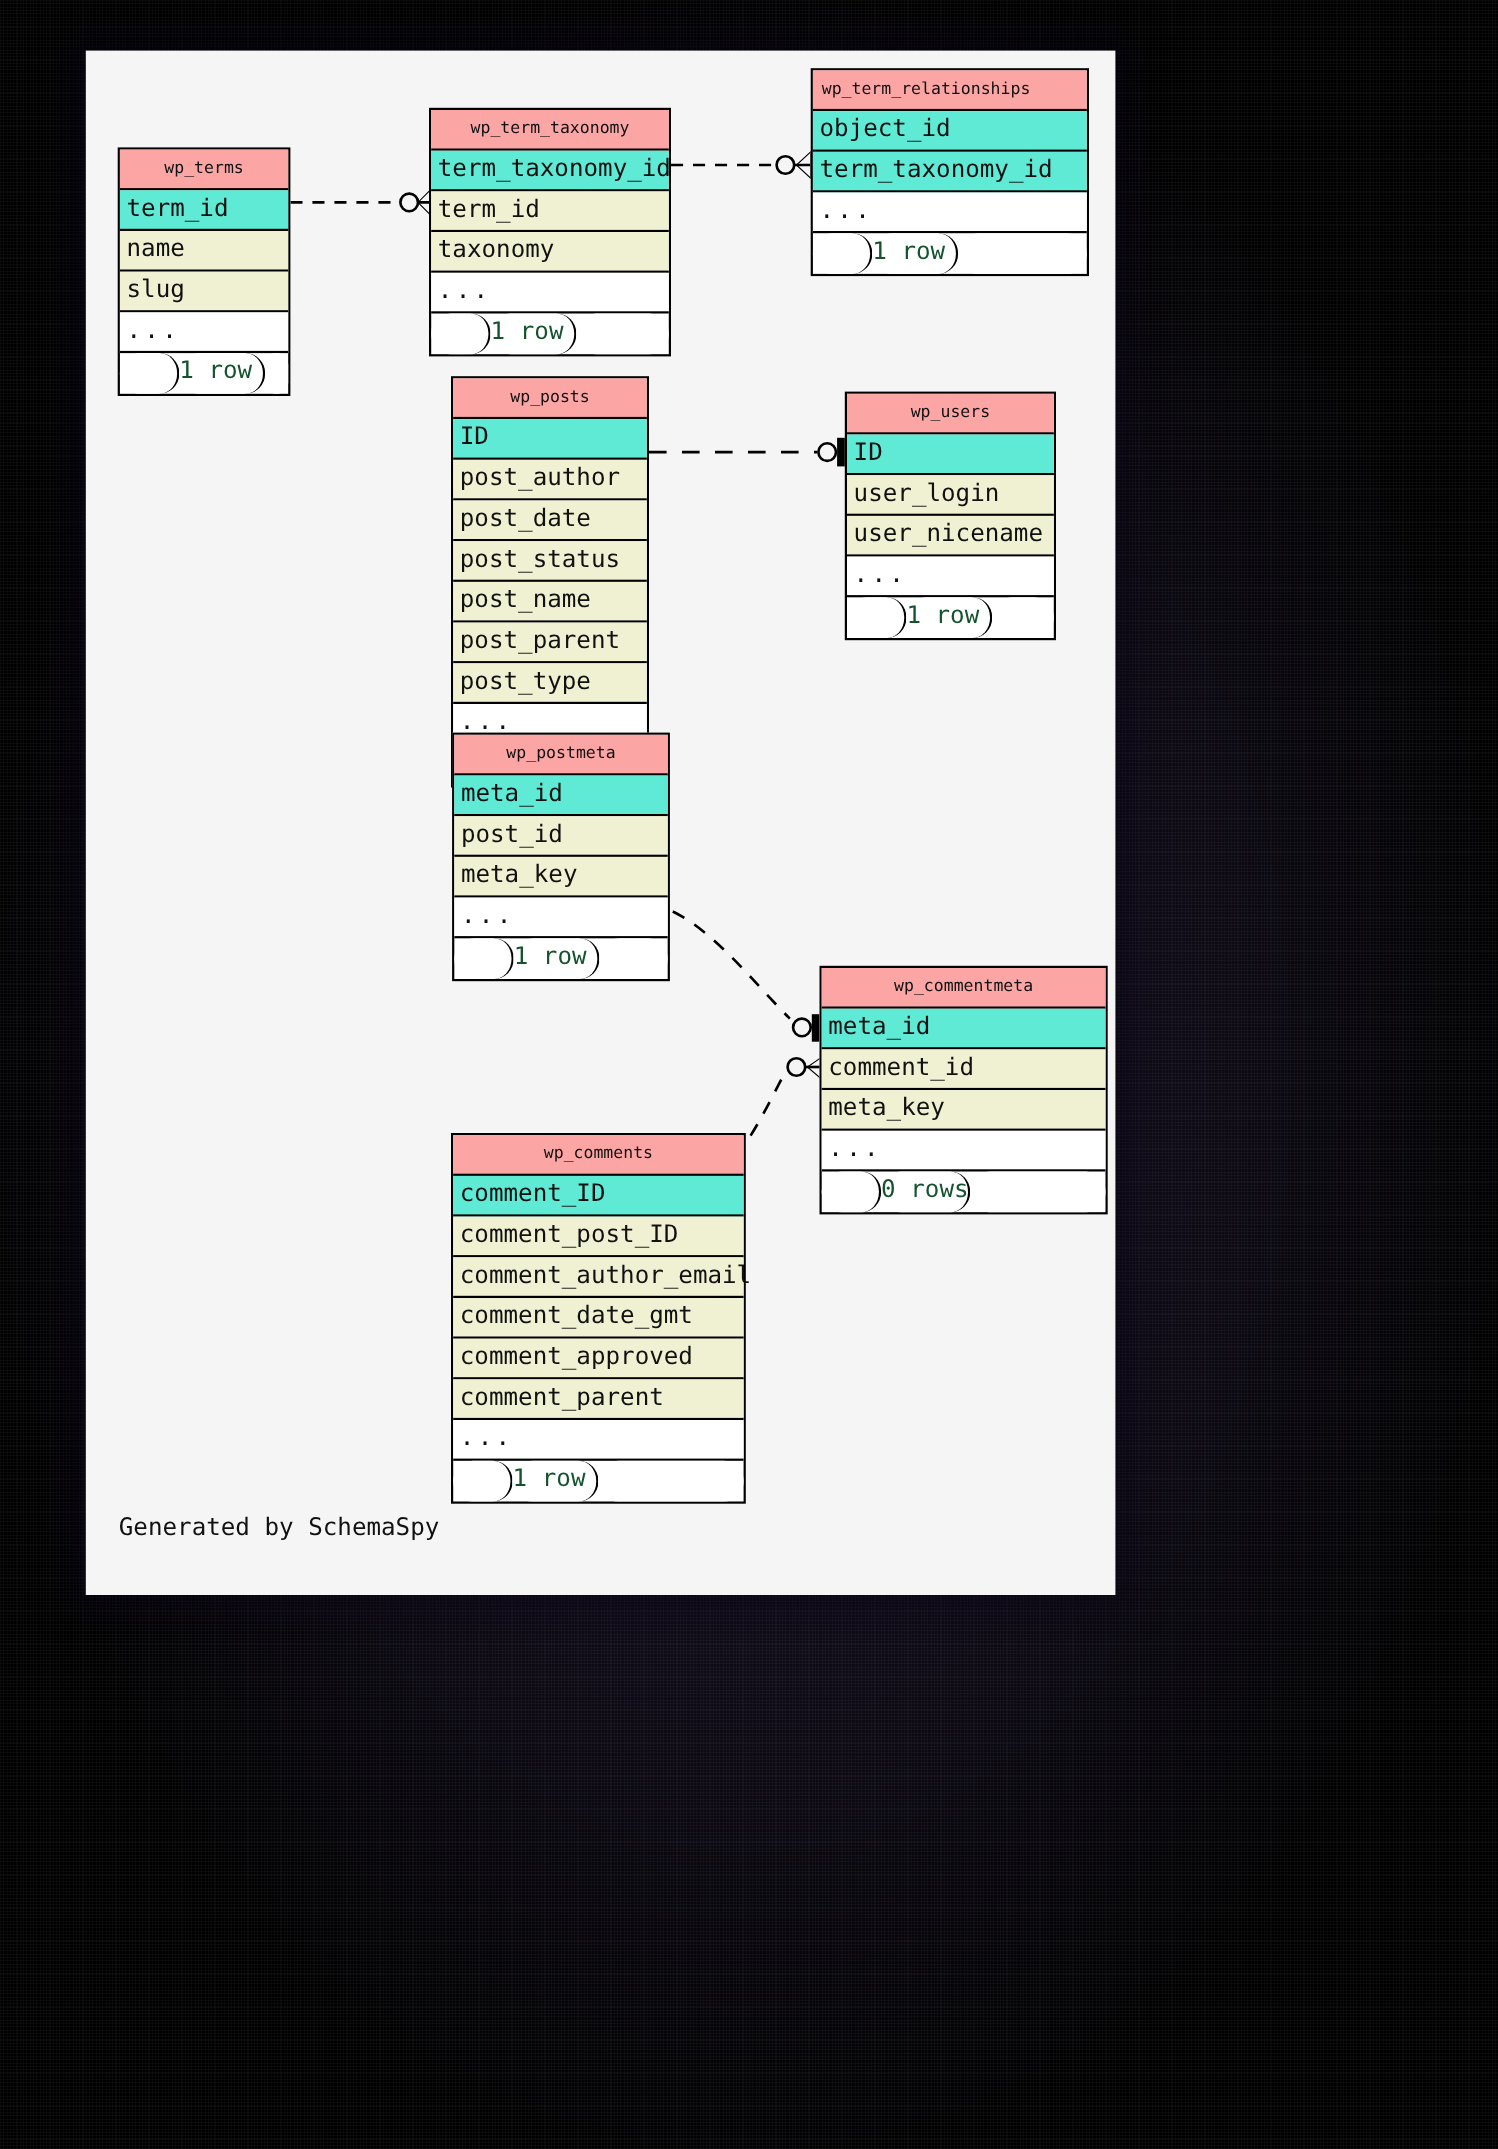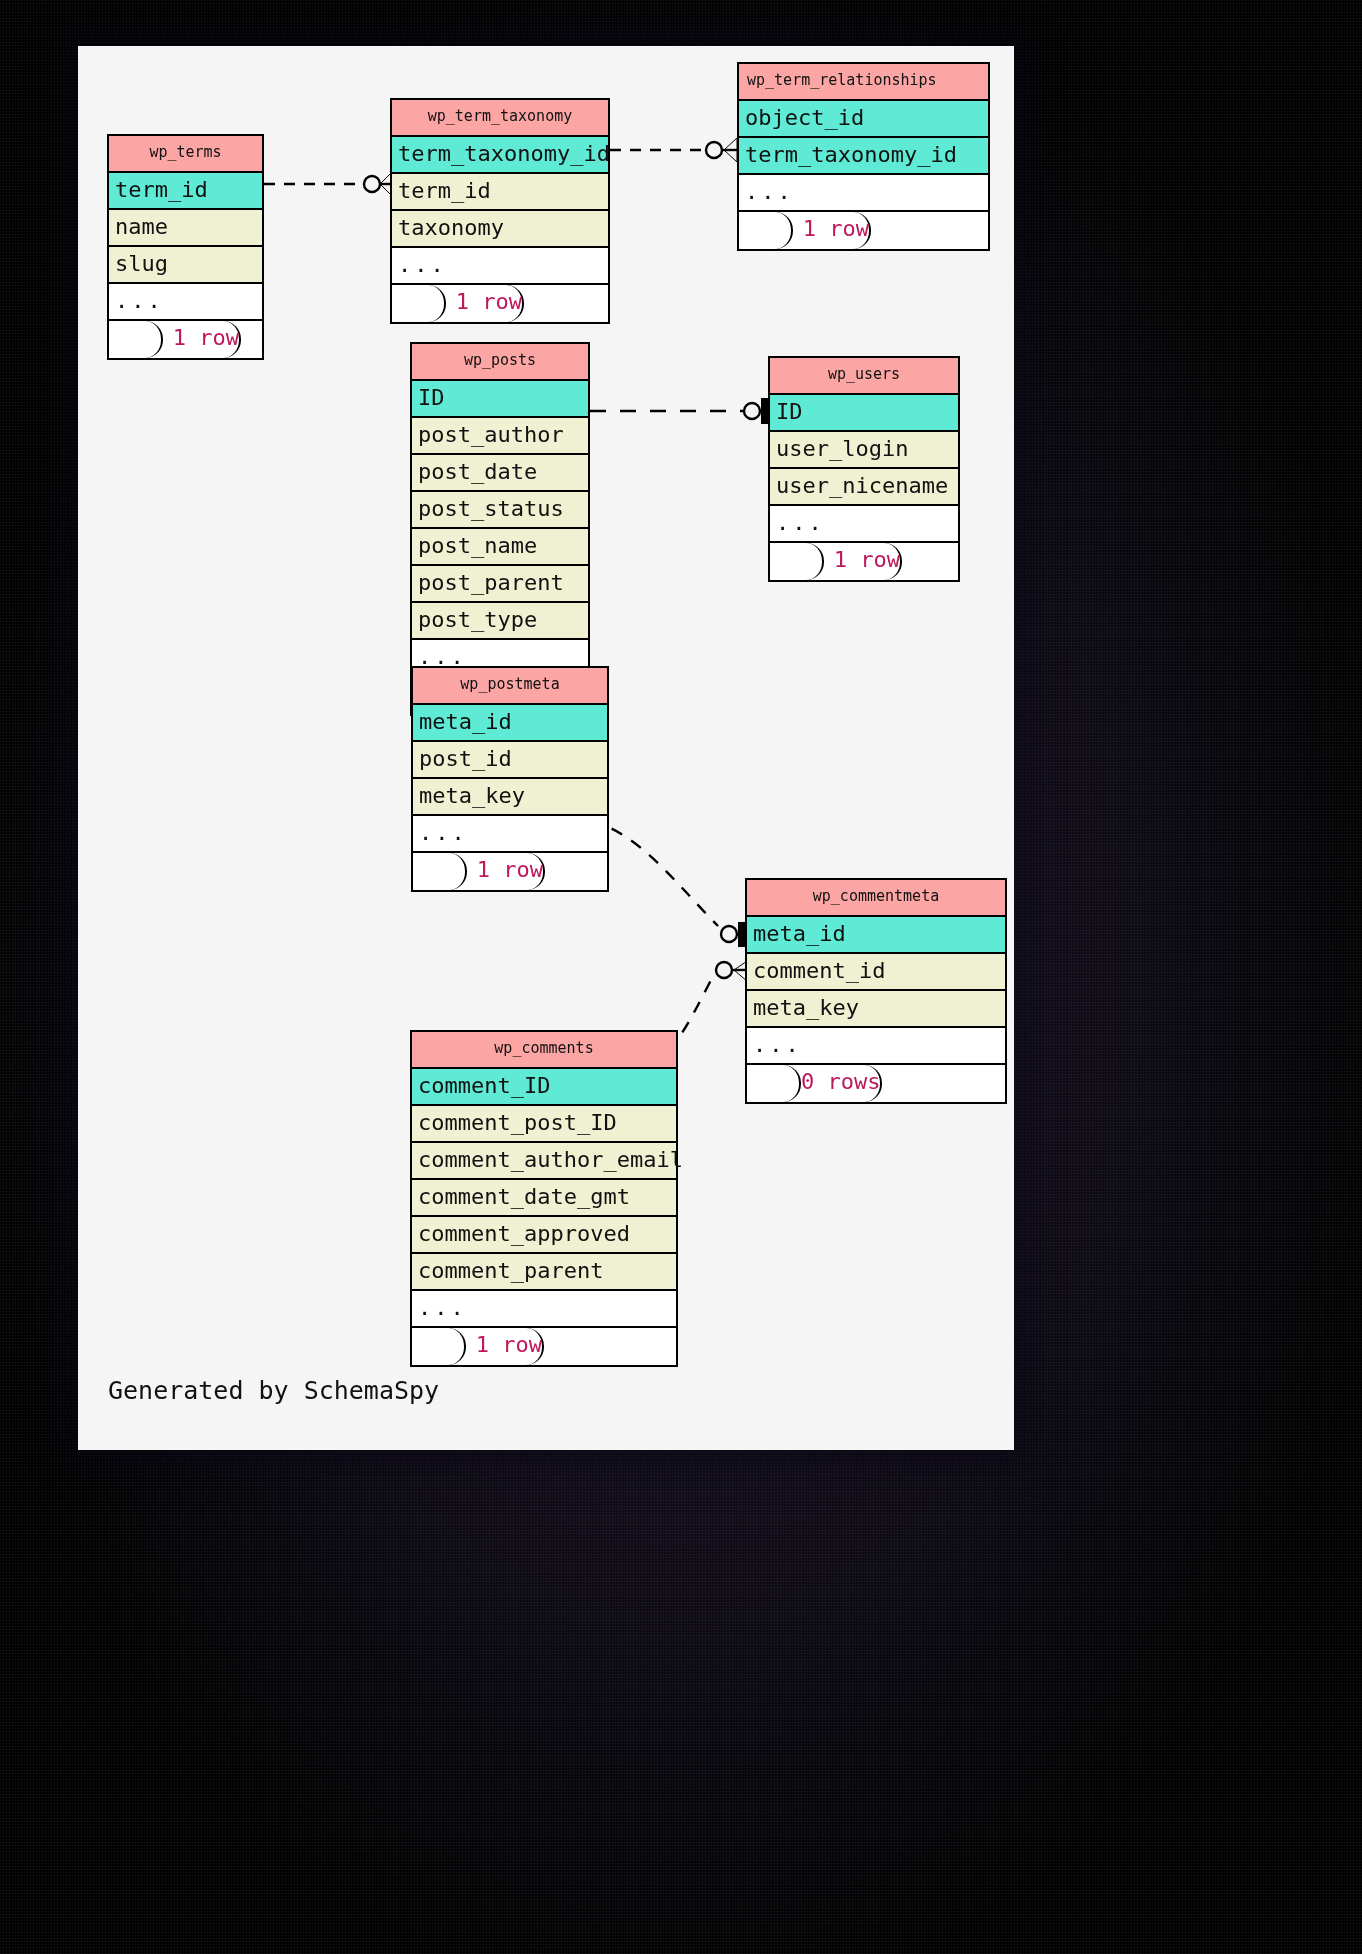--- a/index.html
+++ b/index.html
@@ -57,36 +57,36 @@
     display:flex;
     height:37px;
     box-sizing:border-box;
   }
   .footer .fcell{
     border-right:2px solid #000;
     box-sizing:border-box;
     background:#ffffff;
     font-size:22px;
     line-height:33px;
-    text-align:right;
-    color:#be185d;
+    text-align:left;
+    color:#14532d;
     white-space:nowrap;
     border-radius:18px;
   }
   .footer .fcell:last-child{border-right:none;}
   .footer .fcell.a{flex:0 0 54px;}
   .footer .fcell.b{flex:0 0 78px;}
   .footer .fcell.c{flex:1 1 auto;}
 
   svg#edges{position:absolute;left:0;top:0;width:936px;height:1404px;pointer-events:none;}
   svg#edges path,svg#edges line{stroke:#000;fill:none;}
 
   #credit{
     position:absolute;left:30px;top:1330px;
-    font-size:25px;color:#111;white-space:nowrap;
+    font-size:22px;color:#111;white-space:nowrap;
   }
 </style>
 </head>
 <body>
 
 <div id="noise-backdrop"></div>
 
 <div id="canvas">
   <div id="diagram">
 

